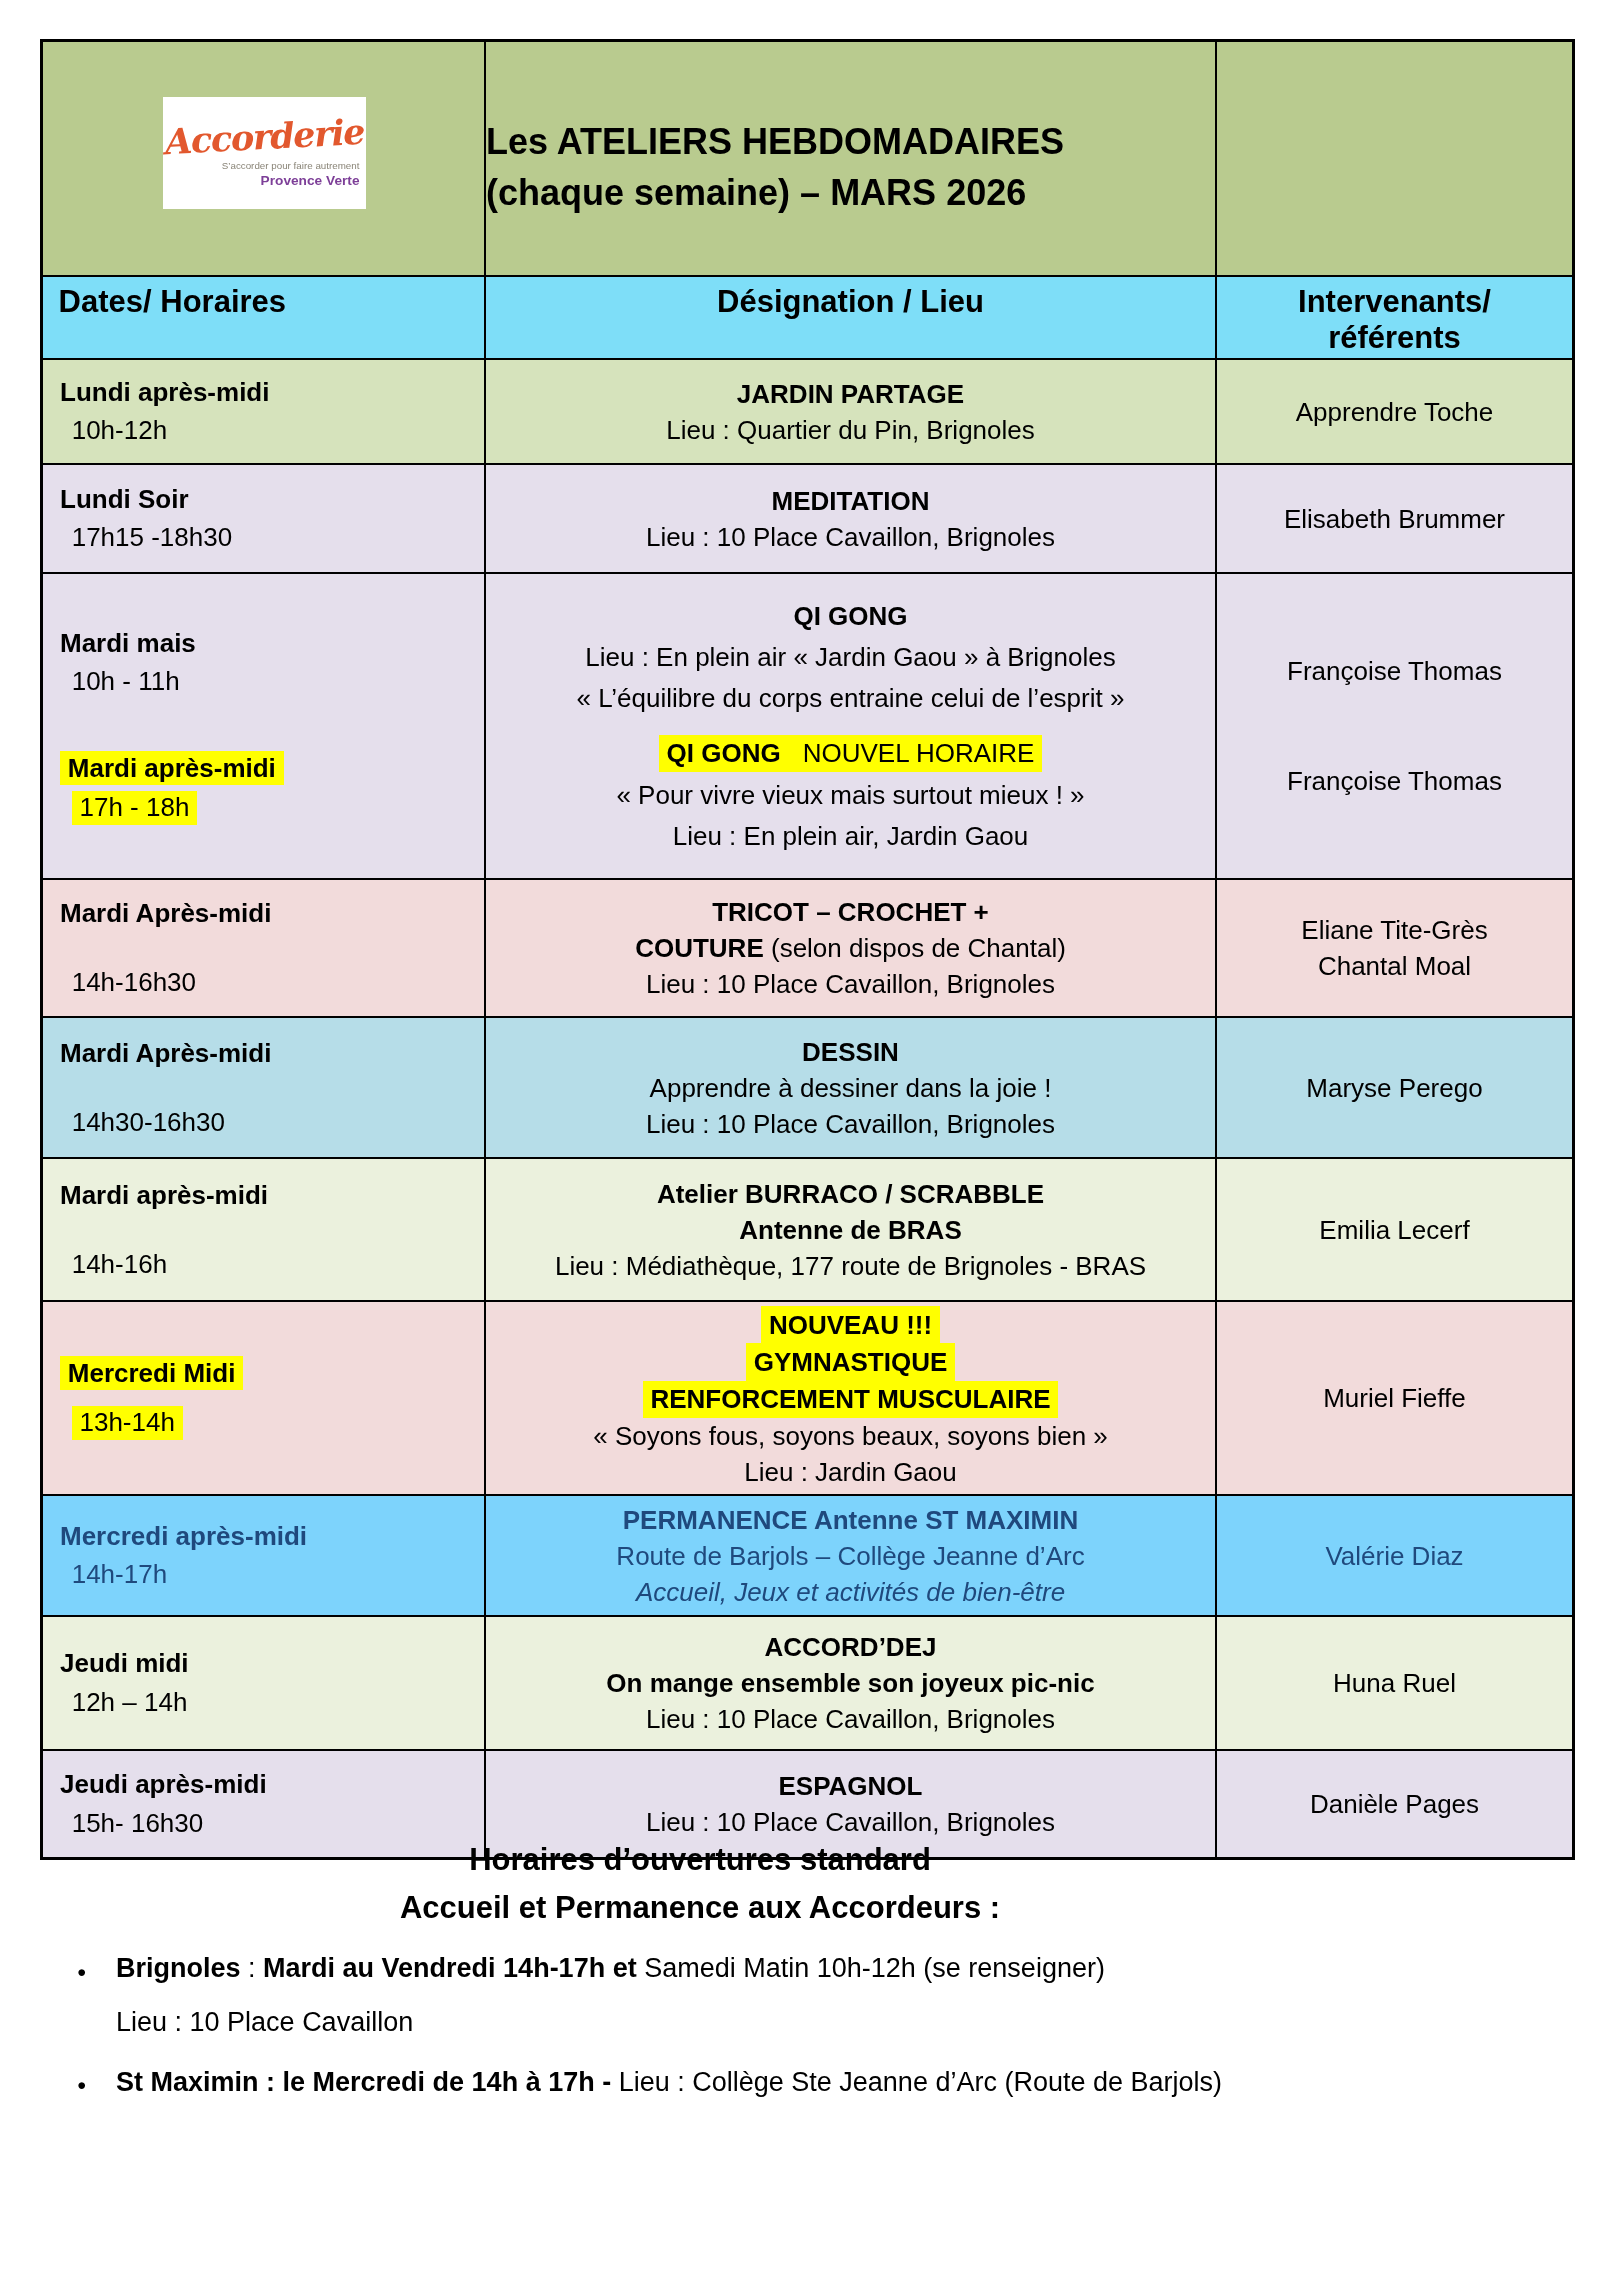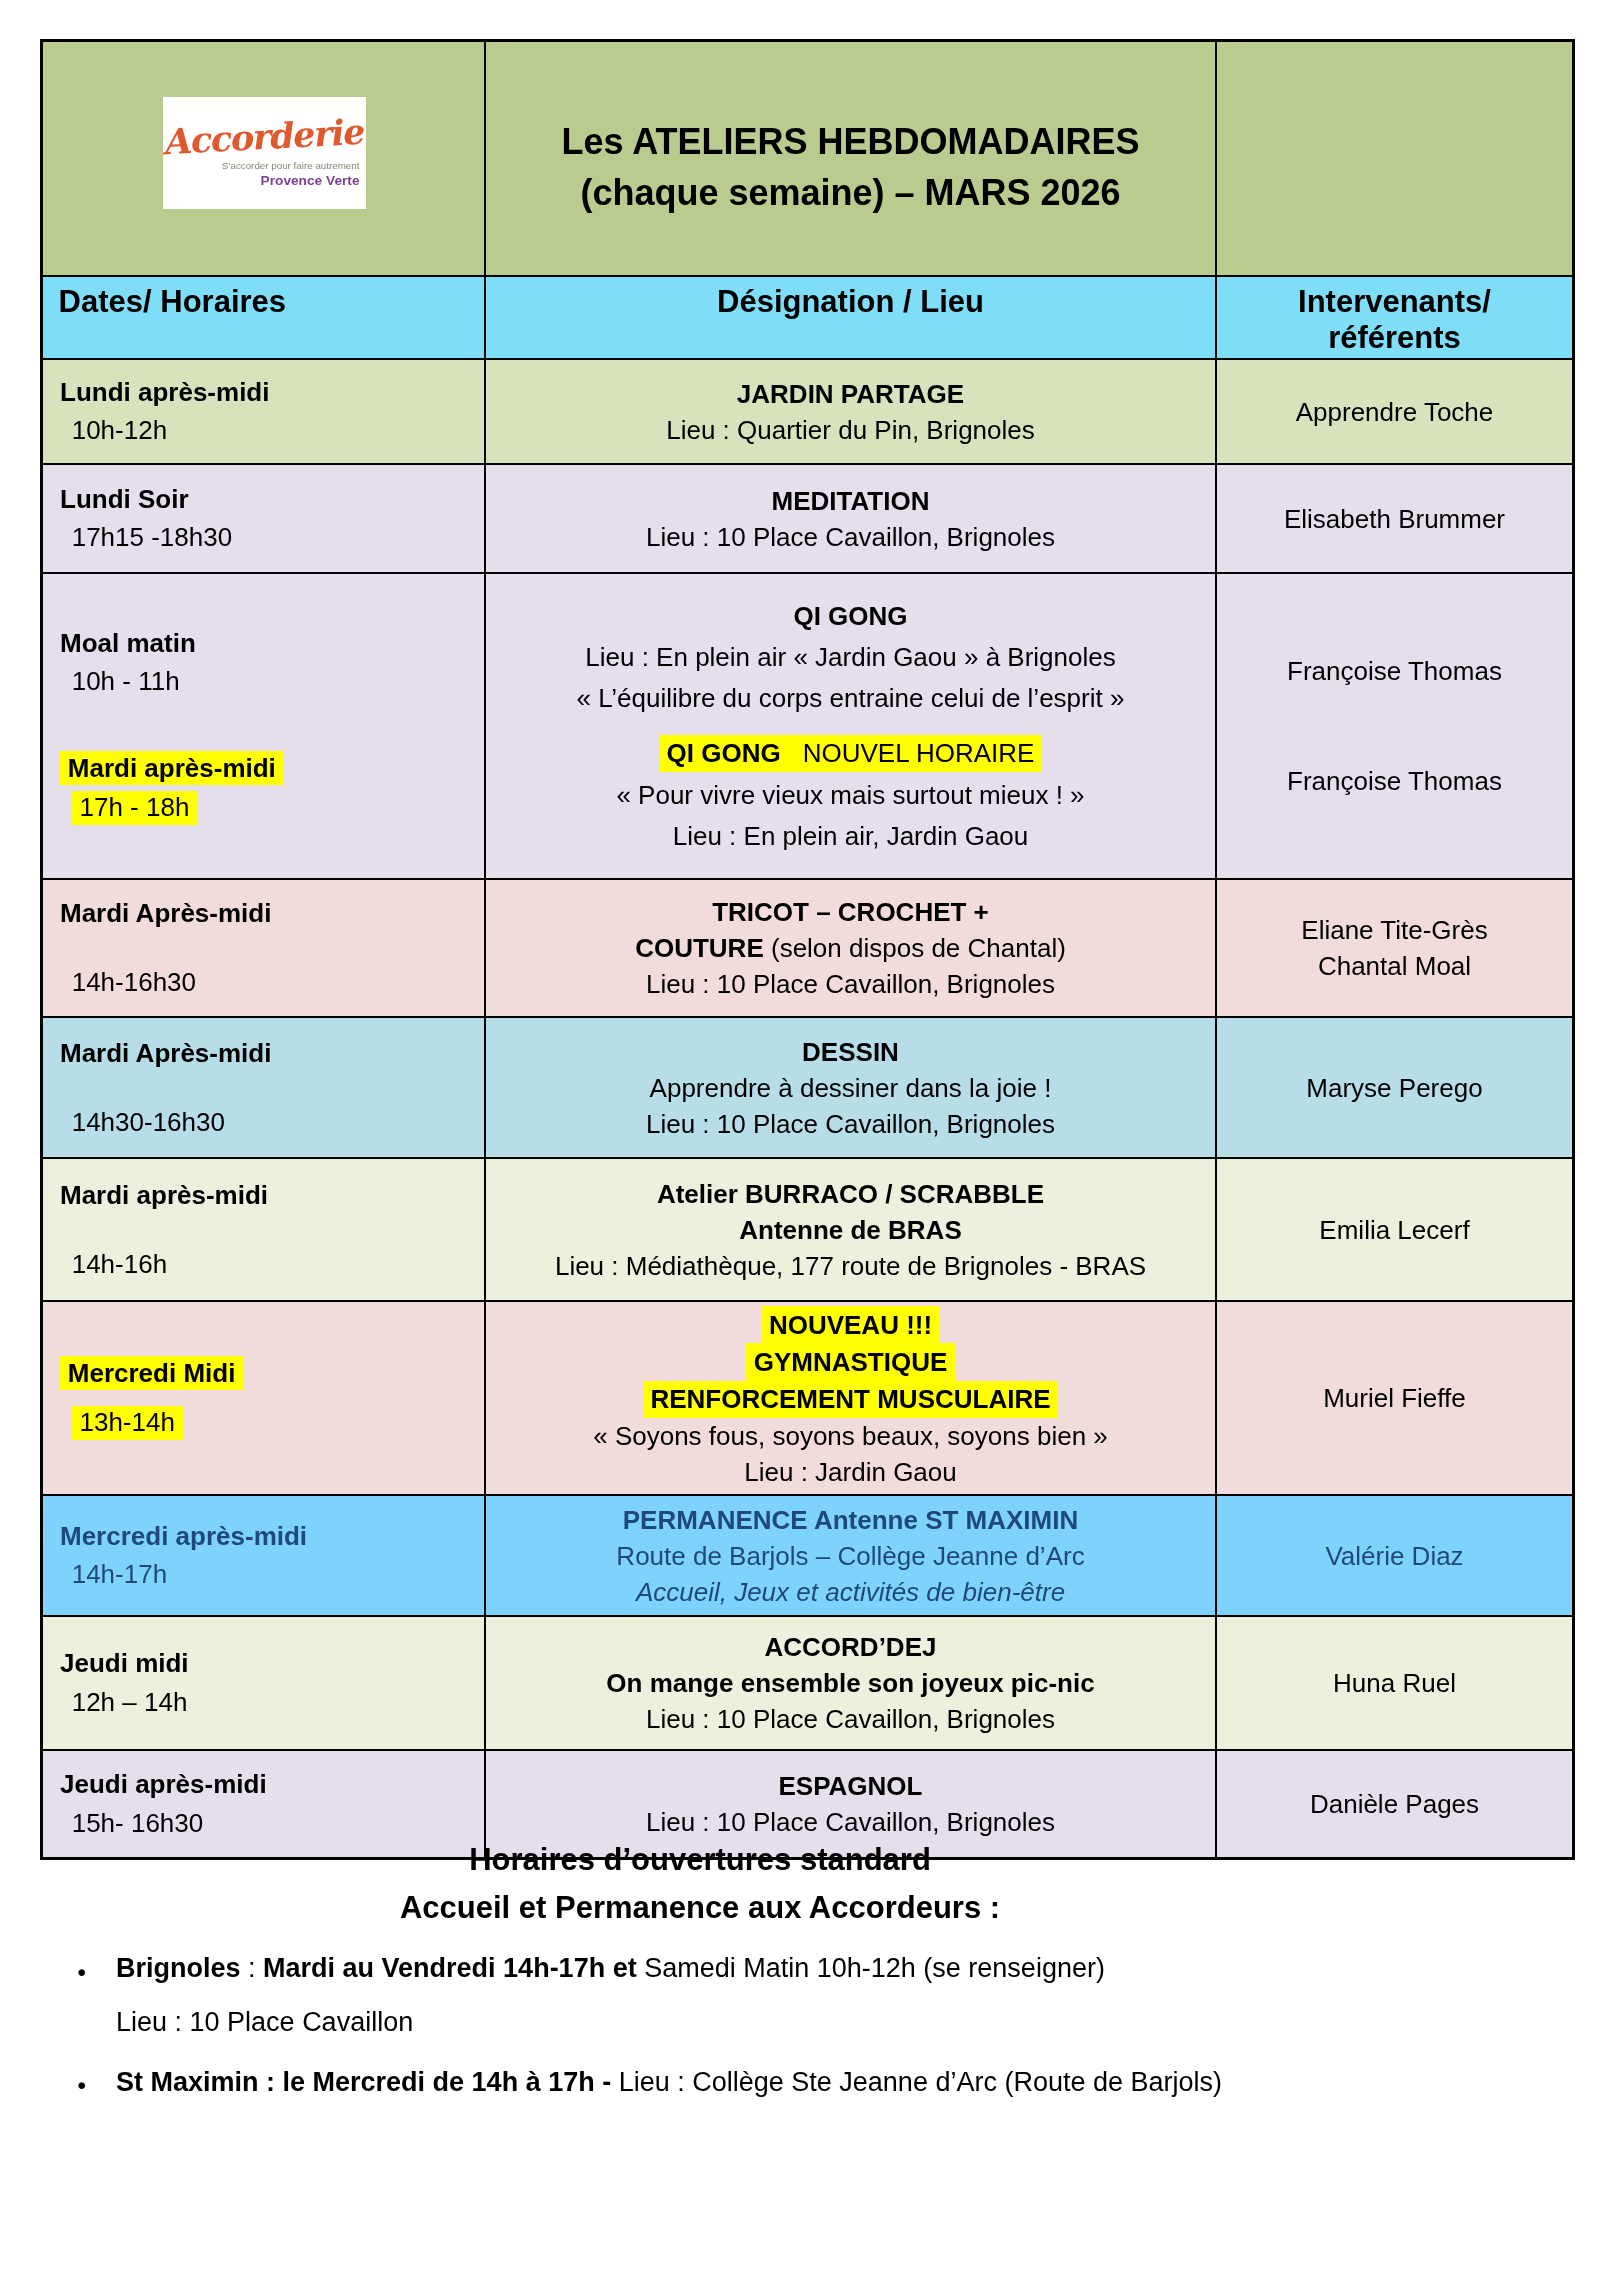--- a/index.html
+++ b/index.html
@@ -19,21 +19,21 @@
   .band{height:233px;background:#b9cb8f;}
   .band .cell{justify-content:flex-start;}
   .logo-box{margin:55px 0 0 120px;width:203px;height:112px;background:#ffffff;
             display:flex;flex-direction:column;justify-content:center;
             align-items:center;box-sizing:border-box;padding:3.9px 6.5px;}
   .logo-script{font-family:"DejaVu Serif", serif;font-style:italic;font-weight:bold;
                color:#e2582e;font-size:35px;letter-spacing:-1.3px;transform:rotate(-3deg);
                line-height:38px;}
   .logo-tagline{font-size:9.8px;color:#8a8578;margin-top:3.9px;align-self:flex-end;}
   .logo-region{font-size:13.7px;font-weight:bold;color:#7d3f98;margin-top:1.3px;align-self:flex-end;}
-  .band-title{justify-content:center !important;text-align:center;padding-top:17px;}
+  .band-title{justify-content:center !important;text-align:left;padding-top:17px;}
   .title-line{font-size:36px;font-weight:bold;line-height:51px;}
 
   
   .headrow{height:83px;background:#7edef8;}
   .headrow .cell{justify-content:flex-start;padding-top:6.5px;}
   .hdr{font-size:31px;font-weight:bold;line-height:36px;}
   .hdr-left{align-items:flex-start;padding-left:15.6px;}
   .hdr-center{align-items:center;text-align:center;}
 
   
@@ -137,21 +137,21 @@
         <div class="dline">Lieu : 10 Place Cavaillon, Brignoles</div>
       </div>
       <div class="cell peoplecell">
         <div class="pname">Elisabeth Brummer</div>
       </div>
     </div>
 
     <div class="trow row-qigong bg-lav">
       <div class="cell daycell combo">
         <div class="group">
-          <div class="day">Moal matin</div>
+          <div class="day">Mardi mais</div>
           <div class="time">10h - 11h</div>
         </div>
         <div class="group">
           <div class="day"><span class="hl">Mardi après-midi</span></div>
           <div class="time"><span class="hl">17h - 18h</span></div>
         </div>
       </div>
       <div class="cell desccell combo">
         <div class="group">
           <div class="dtitle">QI GONG</div>

